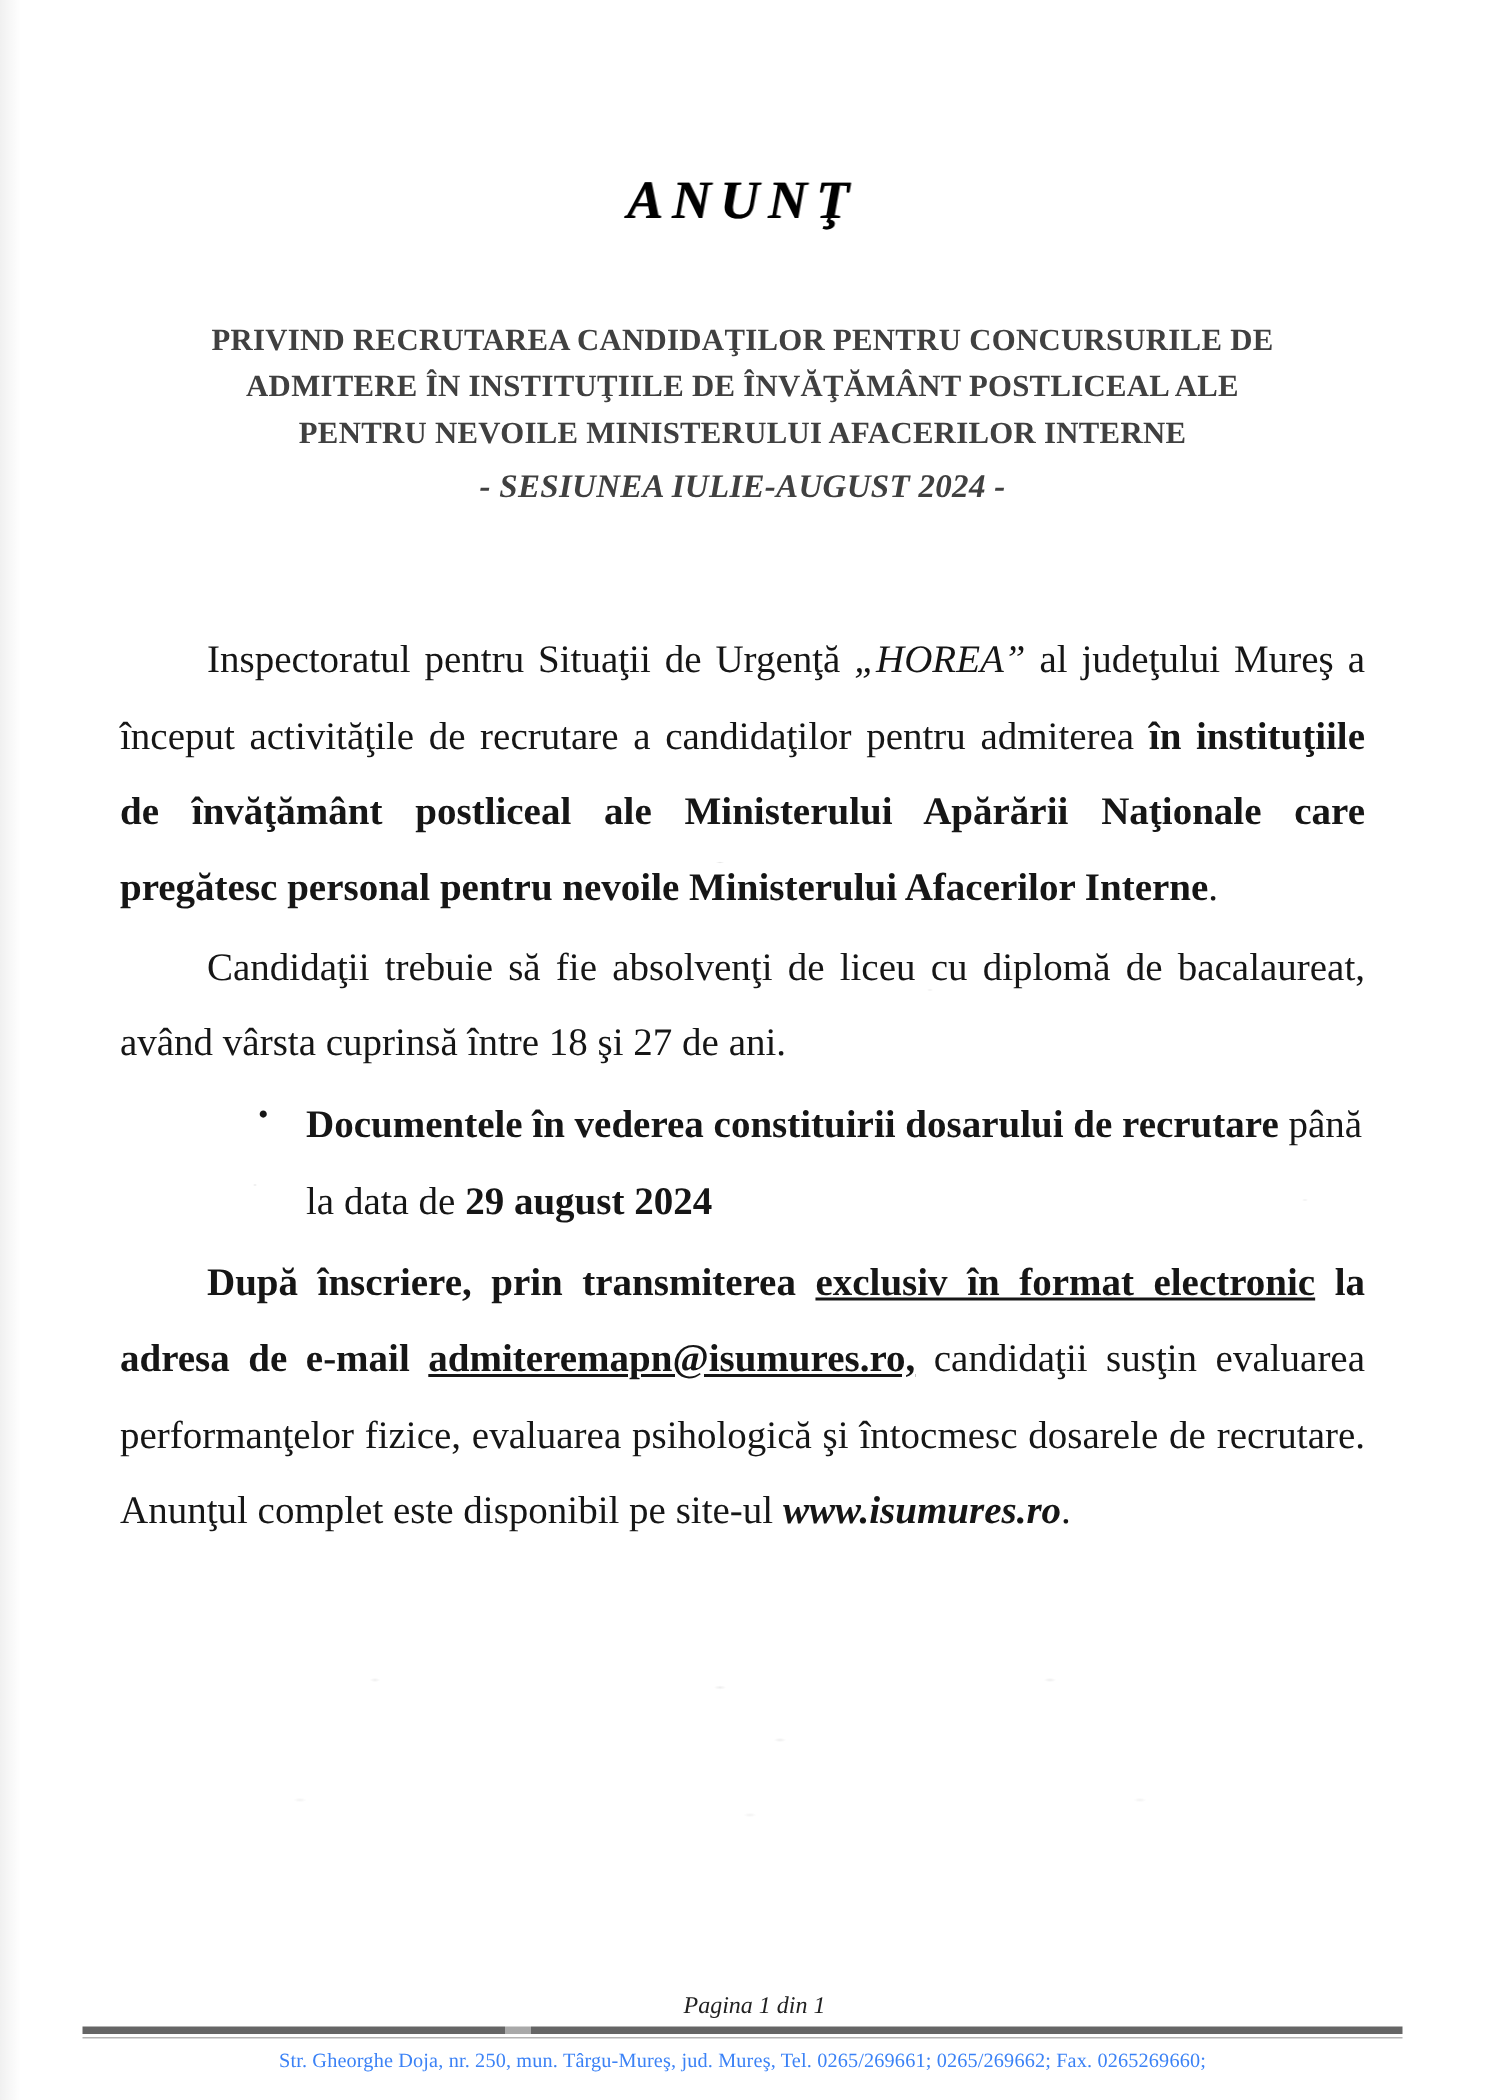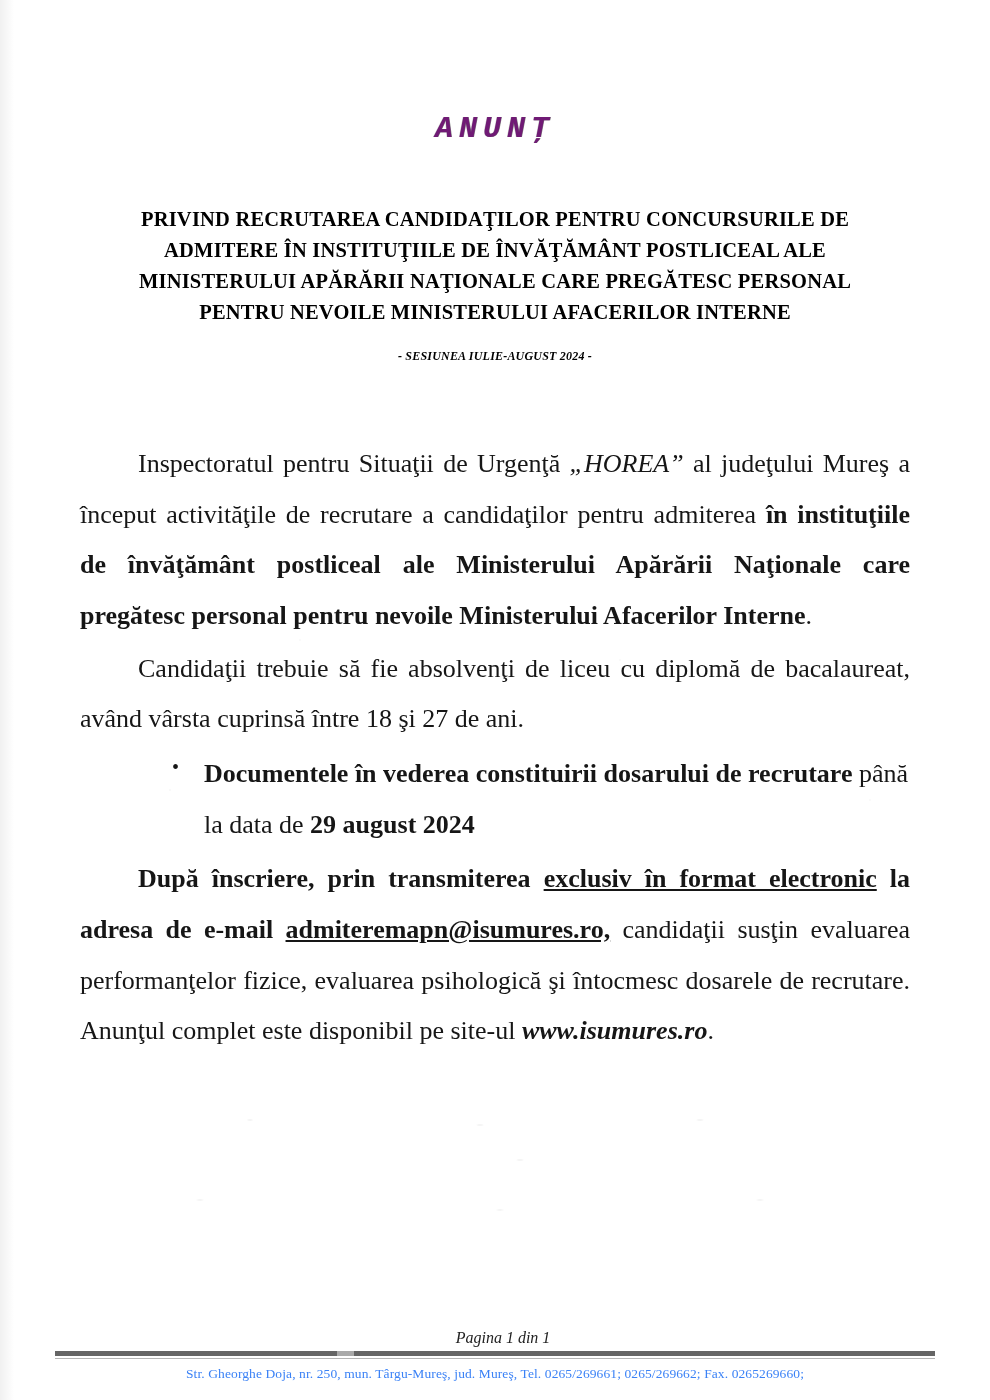--- a/index.html
+++ b/index.html
@@ -35,45 +35,45 @@
       radial-gradient(ellipse 5px 2px at 250px 1120px, rgba(90,90,90,.3), transparent 70%),
       radial-gradient(ellipse 6px 2px at 480px 1125px, rgba(90,90,90,.3), transparent 70%),
       radial-gradient(ellipse 6px 2px at 700px 1120px, rgba(90,90,90,.3), transparent 70%),
       radial-gradient(ellipse 6px 2px at 520px 1160px, rgba(90,90,90,.3), transparent 70%),
       radial-gradient(ellipse 6px 2px at 200px 1200px, rgba(90,90,90,.25), transparent 70%),
       radial-gradient(ellipse 6px 2px at 500px 1210px, rgba(90,90,90,.25), transparent 70%),
       radial-gradient(ellipse 6px 2px at 760px 1200px, rgba(90,90,90,.25), transparent 70%);
   }
   .title-anunt {
     text-align: center;
-    font-family: Liberation Mono, monospace;
+    font-family: Liberation Serif, serif;
     font-style: italic;
     font-weight: bold;
-    font-size: 30px;
+    font-size: 36px;
     letter-spacing: 6px;
     margin-top: 112px;
-    color: #701a75;
+    color: #000000;
     text-shadow: 0.6px 0 0 rgba(20,20,20,.55), -0.4px 0 0 rgba(20,20,20,.25);
   }
   .subtitle {
     margin: 58px auto 0;
     width: 820px;
     text-align: center;
     font-weight: bold;
     font-size: 20.5px;
     line-height: 1.52;
     letter-spacing: 0.2px;
-    color: #000000;
+    color: #404040;
   }
   .session {
-    margin-top: 18px;
+    margin-top: 2px;
     text-align: center;
     font-style: italic;
     font-weight: bold;
-    font-size: 12px;
+    font-size: 22px;
     letter-spacing: 0.2px;
   }
   .body-block {
     margin: 74px auto 0;
     width: 830px;
     font-size: 26px;
     line-height: 1.95;
     text-align: justify;
     color: #161616;
   }
@@ -155,21 +155,20 @@
 <div class="page">
 
   <div class="noise"></div>
   <div class="edge-left"></div>
 
   <div class="title-anunt">ANUNŢ</div>
 
   <div class="subtitle">
     <div>PRIVIND RECRUTAREA CANDIDAŢILOR PENTRU CONCURSURILE DE</div>
     <div>ADMITERE ÎN INSTITUŢIILE DE ÎNVĂŢĂMÂNT POSTLICEAL ALE</div>
-    <div>MINISTERULUI APĂRĂRII NAŢIONALE CARE PREGĂTESC PERSONAL</div>
     <div>PENTRU NEVOILE MINISTERULUI AFACERILOR INTERNE</div>
     <div class="session">- SESIUNEA IULIE-AUGUST 2024 -</div>
   </div>
 
   <div class="body-block">
 
     <p class="para"><span>Inspectoratul pentru Situaţii de Urgenţă </span><span class="i">„HOREA”</span><span> al judeţului Mureş a început activităţile de recrutare a candidaţilor pentru admiterea </span><b>în instituţiile de învăţământ postliceal ale Ministerului Apărării Naţionale care pregătesc personal pentru nevoile Ministerului Afacerilor Interne</b><span>.</span></p>
 
     <p class="para">Candidaţii trebuie să fie absolvenţi de liceu cu diplomă de bacalaureat, având vârsta cuprinsă între 18 şi 27 de ani.</p>
 

